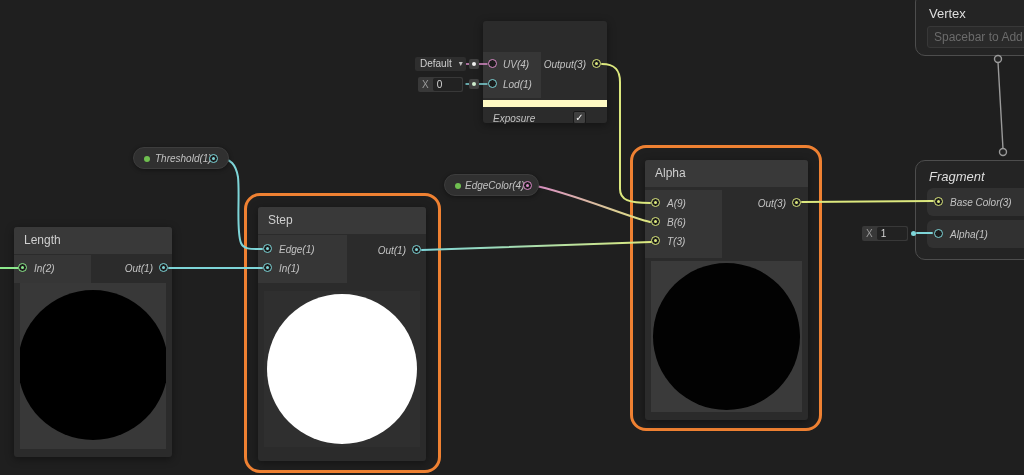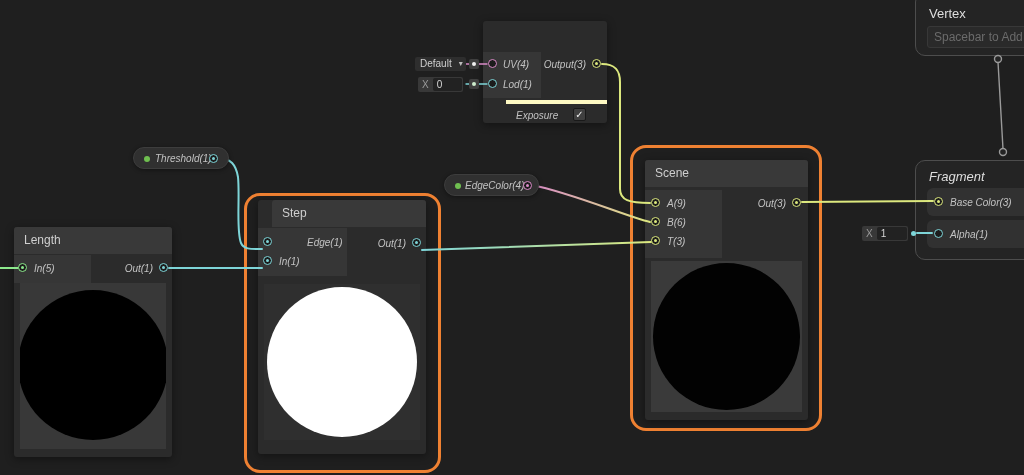--- a/index.html
+++ b/index.html
@@ -32,21 +32,21 @@
   .ctrl .xlab{padding:0 4px;color:#9a9a9a;}
   .ctrl .val{flex:1;height:13px;margin-right:1px;background:#222;border-radius:2px;
     line-height:13px;padding-left:4px;color:#d6d6d6;}
   .dropdown{position:absolute;height:14px;background:#2e2e2e;border-radius:2px;z-index:3;
     font-size:10px;color:#cfcfcf;line-height:14px;padding:0 14px 0 5px;}
   .dropdown::after{content:"▾";position:absolute;right:3px;top:0;font-size:8px;color:#bdbdbd;}
   .stub{position:absolute;width:10px;height:10px;background:#3f3f3f;border-radius:2px;z-index:3;}
   .stub i{position:absolute;left:50%;top:50%;width:4px;height:4px;margin:-2px 0 0 -2px;border-radius:50%;}
   .mini-dot{position:absolute;width:5px;height:5px;border-radius:50%;z-index:3;}
   
-  .footer{position:absolute;left:0;right:0;bottom:0;height:23px;border-top:4px solid #fef9c3;margin-left:23px;}
+  .footer{position:absolute;left:0;right:0;bottom:0;height:23px;border-top:7px solid #fef9c3;}
   .checkbox{position:absolute;width:13px;height:13px;background:#3f3f3f;border:1px solid #191919;
     border-radius:2px;color:#efefef;font-size:10px;line-height:11px;text-align:center;}
   .checkbox::after{content:"✓";}
   
   .stack{position:absolute;width:120px;background:#242424;border:1px solid #4d4d4d;border-radius:10px;}
   .stack-title{position:absolute;left:13px;color:#dedede;font-size:13px;white-space:nowrap;}
   .stack-row{position:absolute;left:11px;right:-2px;height:28px;background:#313131;border-radius:6px 0 0 6px;}
   .stack-input{position:absolute;left:11px;width:110px;height:22px;background:#2a2a2a;
     border:1px solid #383838;border-radius:3px;color:#6b6b6b;font-size:12px;padding:0 6px;outline:none;}
   .stack-input::placeholder{color:#6b6b6b;}
@@ -62,37 +62,37 @@
 
   <div class="sel" style="left: 244px; top: 193px; width: 197px; height: 280px; border-color: rgb(239, 129, 50);"></div>
   <div class="sel" style="left: 630px; top: 145px; width: 192px; height: 286px; border-color: rgb(239, 129, 50);"></div>
 
   <div class="node" style="left:14px;top:227px;width:158px;height:230px;">
     <div class="node-title">Length</div>
     <div class="panel" style="left:0;top:28px;width:77px;height:28px;"></div>
     <span class="port" style="left: 4px; top: 36px; border-color: rgb(140, 233, 140);">
         <i class="pdot" style="background: rgb(140, 233, 140);"></i>
       </span>
-    <span class="plabel" style="left:20px;top:35px;">In(5)</span>
+    <span class="plabel" style="left:20px;top:35px;">In(2)</span>
     <span class="port" style="left: 145px; top: 36px; border-color: rgb(126, 213, 216);">
         <i class="pdot" style="background: rgb(126, 213, 216);"></i>
       </span>
     <span class="plabel" style="right:19px;top:35px;">Out(1)</span>
     <div class="preview" style="left:6px;top:56px;width:146px;height:166px;background:#383838;">
       <div class="pcircle" style="left: -2px; top: 7px; width: 150px; height: 150px; background: rgb(0, 0, 0);"></div>
     </div>
   </div>
 
-  <div class="node" style="left:258px;top:200px;width:168px;height:254px;padding-left:14px;">
+  <div class="node" style="left:258px;top:207px;width:168px;height:254px;">
     <div class="node-title">Step</div>
     <div class="panel" style="left:0;top:28px;width:89px;height:48px;"></div>
     <span class="port" style="left: 5px; top: 37px; border-color: rgb(126, 213, 216);">
         <i class="pdot" style="background: rgb(126, 213, 216);"></i>
       </span>
-    <span class="plabel" style="left:21px;top:36px;margin-left:28px;">Edge(1)</span>
+    <span class="plabel" style="left:21px;top:36px;">Edge(1)</span>
     <span class="port" style="left: 5px; top: 56px; border-color: rgb(126, 213, 216);">
         <i class="pdot" style="background: rgb(126, 213, 216);"></i>
       </span>
     <span class="plabel" style="left:21px;top:55px;">In(1)</span>
     <span class="port" style="left: 154px; top: 38px; border-color: rgb(126, 213, 216);">
         <i class="pdot" style="background: rgb(126, 213, 216);"></i>
       </span>
     <span class="plabel" style="right:20px;top:37px;">Out(1)</span>
     <div class="preview" style="left:6px;top:84px;width:156px;height:156px;background:#2f2f2f;">
       <div class="pcircle" style="left: 3px; top: 3px; width: 150px; height: 150px; background: rgb(255, 255, 255);"></div>
@@ -123,21 +123,21 @@
     </span>
   <div class="ctrl" style="left:418px;top:77px;width:45px;">
     <span class="xlab">X</span>
     <span class="val">0</span>
   </div>
   <span class="stub" style="left:469px;top:79px;">
     <i style="background: rgb(205, 236, 204);"></i>
     </span>
 
   <div class="node" style="left:645px;top:160px;width:163px;height:260px;">
-    <div class="node-title">Scene</div>
+    <div class="node-title">Alpha</div>
     <div class="panel" style="left:0;top:30px;width:77px;height:68px;"></div>
     <span class="port" style="left: 6px; top: 38px; border-color: rgb(220, 232, 126);">
         <i class="pdot" style="background: rgb(220, 232, 126);"></i>
       </span>
     <span class="plabel" style="left:22px;top:37px;">A(9)</span>
     <span class="port" style="left: 6px; top: 57px; border-color: rgb(220, 232, 126);">
         <i class="pdot" style="background: rgb(220, 232, 126);"></i>
       </span>
     <span class="plabel" style="left:22px;top:56px;">B(6)</span>
     <span class="port" style="left: 6px; top: 76px; border-color: rgb(220, 232, 126);">

